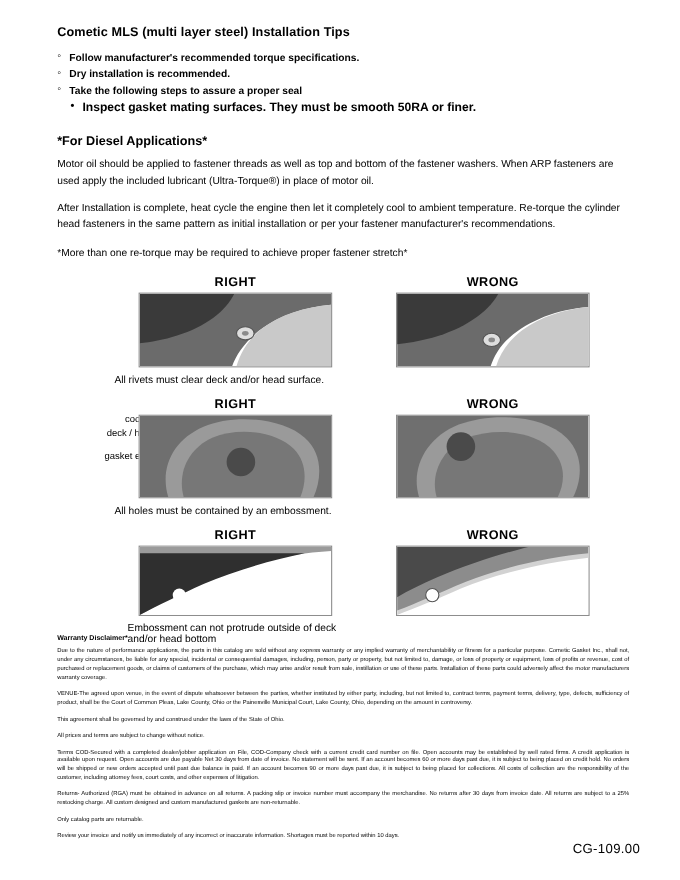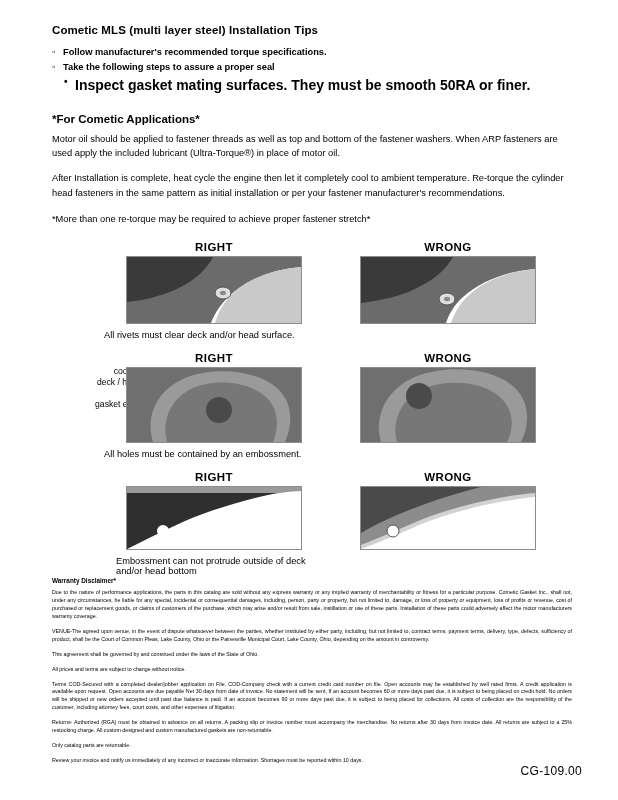--- a/index.html
+++ b/index.html
@@ -48,21 +48,21 @@
     left: 0;
     top: -1px;
     font-size: 10px;
   }
   ul.subbullets {
     list-style: none;
     margin: 1px 0 0 0;
     padding: 0;
   }
   ul.subbullets > li {
-    font-size: 14px;
+    font-size: 11px;
     line-height: 1.52;
     position: relative;
     padding-left: 12px;
     margin: 0;
   }
   ul.subbullets > li:before {
     content: "\2022";
     position: absolute;
     left: 1px;
     top: -1px;
@@ -163,29 +163,30 @@
 </style>
 </head>
 <body>
 
 <div class="page">
 
   <h1 class="title">Cometic MLS (multi layer steel) Installation Tips</h1>
 
   <ul class="bullets">
     <li>Follow manufacturer's recommended torque specifications.</li>
+    <li>Dry installation is recommended.</li>
     <li>
       <span>Take the following steps to assure a proper seal</span>
       <ul class="subbullets">
         <li>Inspect gasket mating surfaces.  They must be smooth 50RA or finer.</li>
       </ul>
     </li>
   </ul>
 
-  <h2 class="subhead">*For Cometic Applications*</h2>
+  <h2 class="subhead">*For Diesel Applications*</h2>
 
   <p class="body">Motor oil should be applied to fastener threads as well as top and bottom of the fastener washers. When ARP fasteners are used apply the included lubricant (Ultra-Torque®) in place of motor oil.</p>
   <p class="body">After Installation is complete, heat cycle the engine then let it completely cool to ambient temperature. Re-torque the cylinder head fasteners in the same pattern as initial installation or per your fastener manufacturer's recommendations.</p>
   <p class="body tight">*More than one re-torque may be required to achieve proper fastener stretch*</p>
 
   <div class="figures">
 
     <div class="fig-block">
       <div class="fig-row">
         <div class="fig-col">

